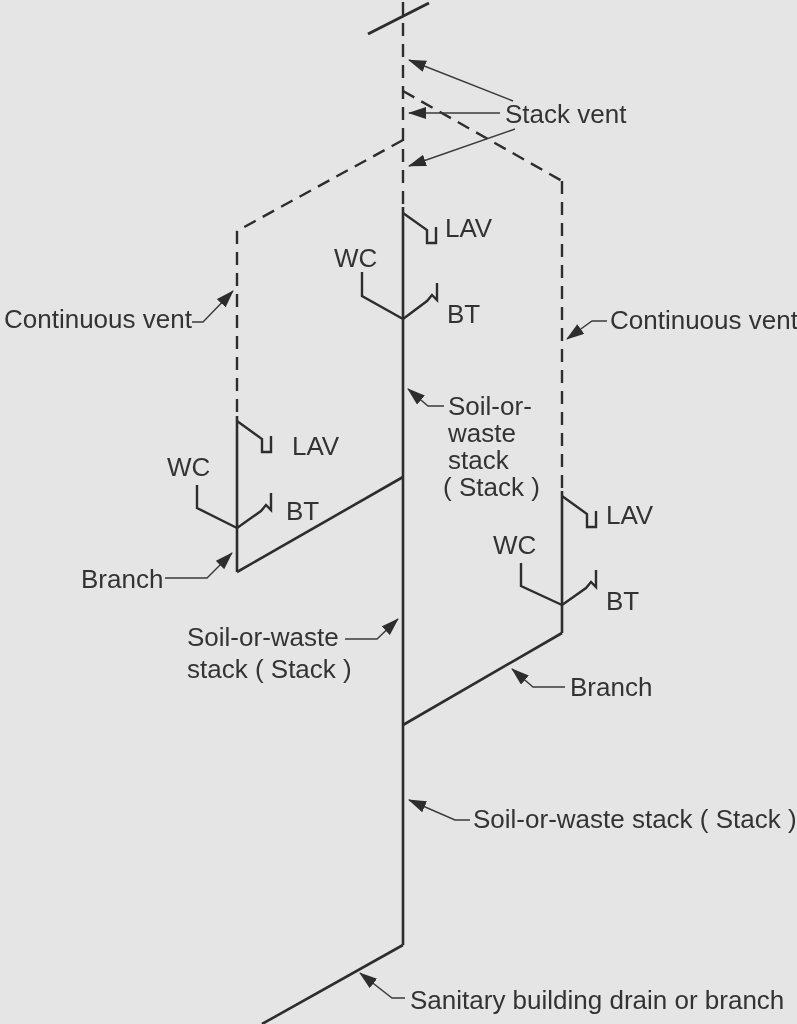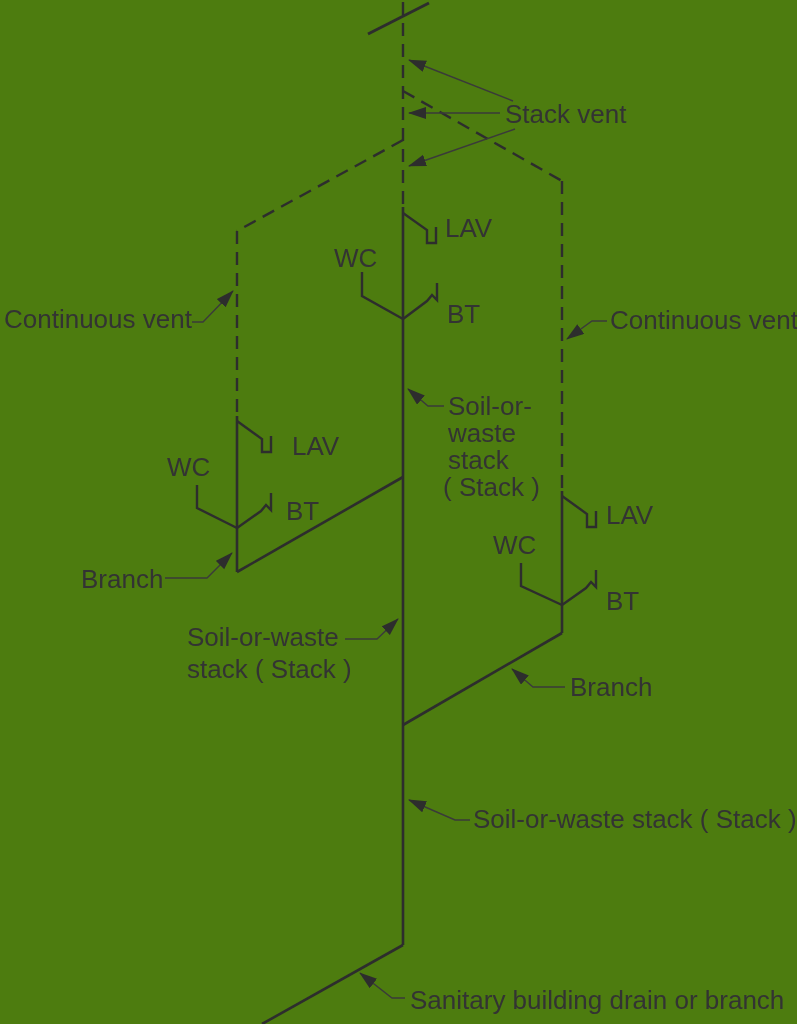--- a/index.html
+++ b/index.html
@@ -1,16 +1,16 @@
 <!DOCTYPE html>
 <html><head>
 <meta charset="utf-8">
 <style>
   html,body{margin:0;padding:0;background:#ffffff;}
-  .stage{position:relative;width:797px;height:1024px;background:#4d7c0f;overflow:hidden;
+  .stage{position:relative;width:797px;height:1024px;background:#e5e5e5;overflow:hidden;
          font-family:"Liberation Sans", sans-serif;}
   svg{display:block;}
   .pipe{fill:none;stroke:#2d2d2d;stroke-width:2.6;stroke-linecap:butt;stroke-linejoin:miter;}
   .vent{fill:none;stroke:#2d2d2d;stroke-width:2.4;stroke-dasharray:13 8;}
   .trap{fill:none;stroke:#2d2d2d;stroke-width:2.4;stroke-linejoin:miter;}
   .leader{fill:none;stroke:#3a3a3a;stroke-width:1.4;}
   .lbl{fill:#333333;font-family:"Liberation Sans", sans-serif;font-size:26px;}
 </style>
 </head>
 <body>

